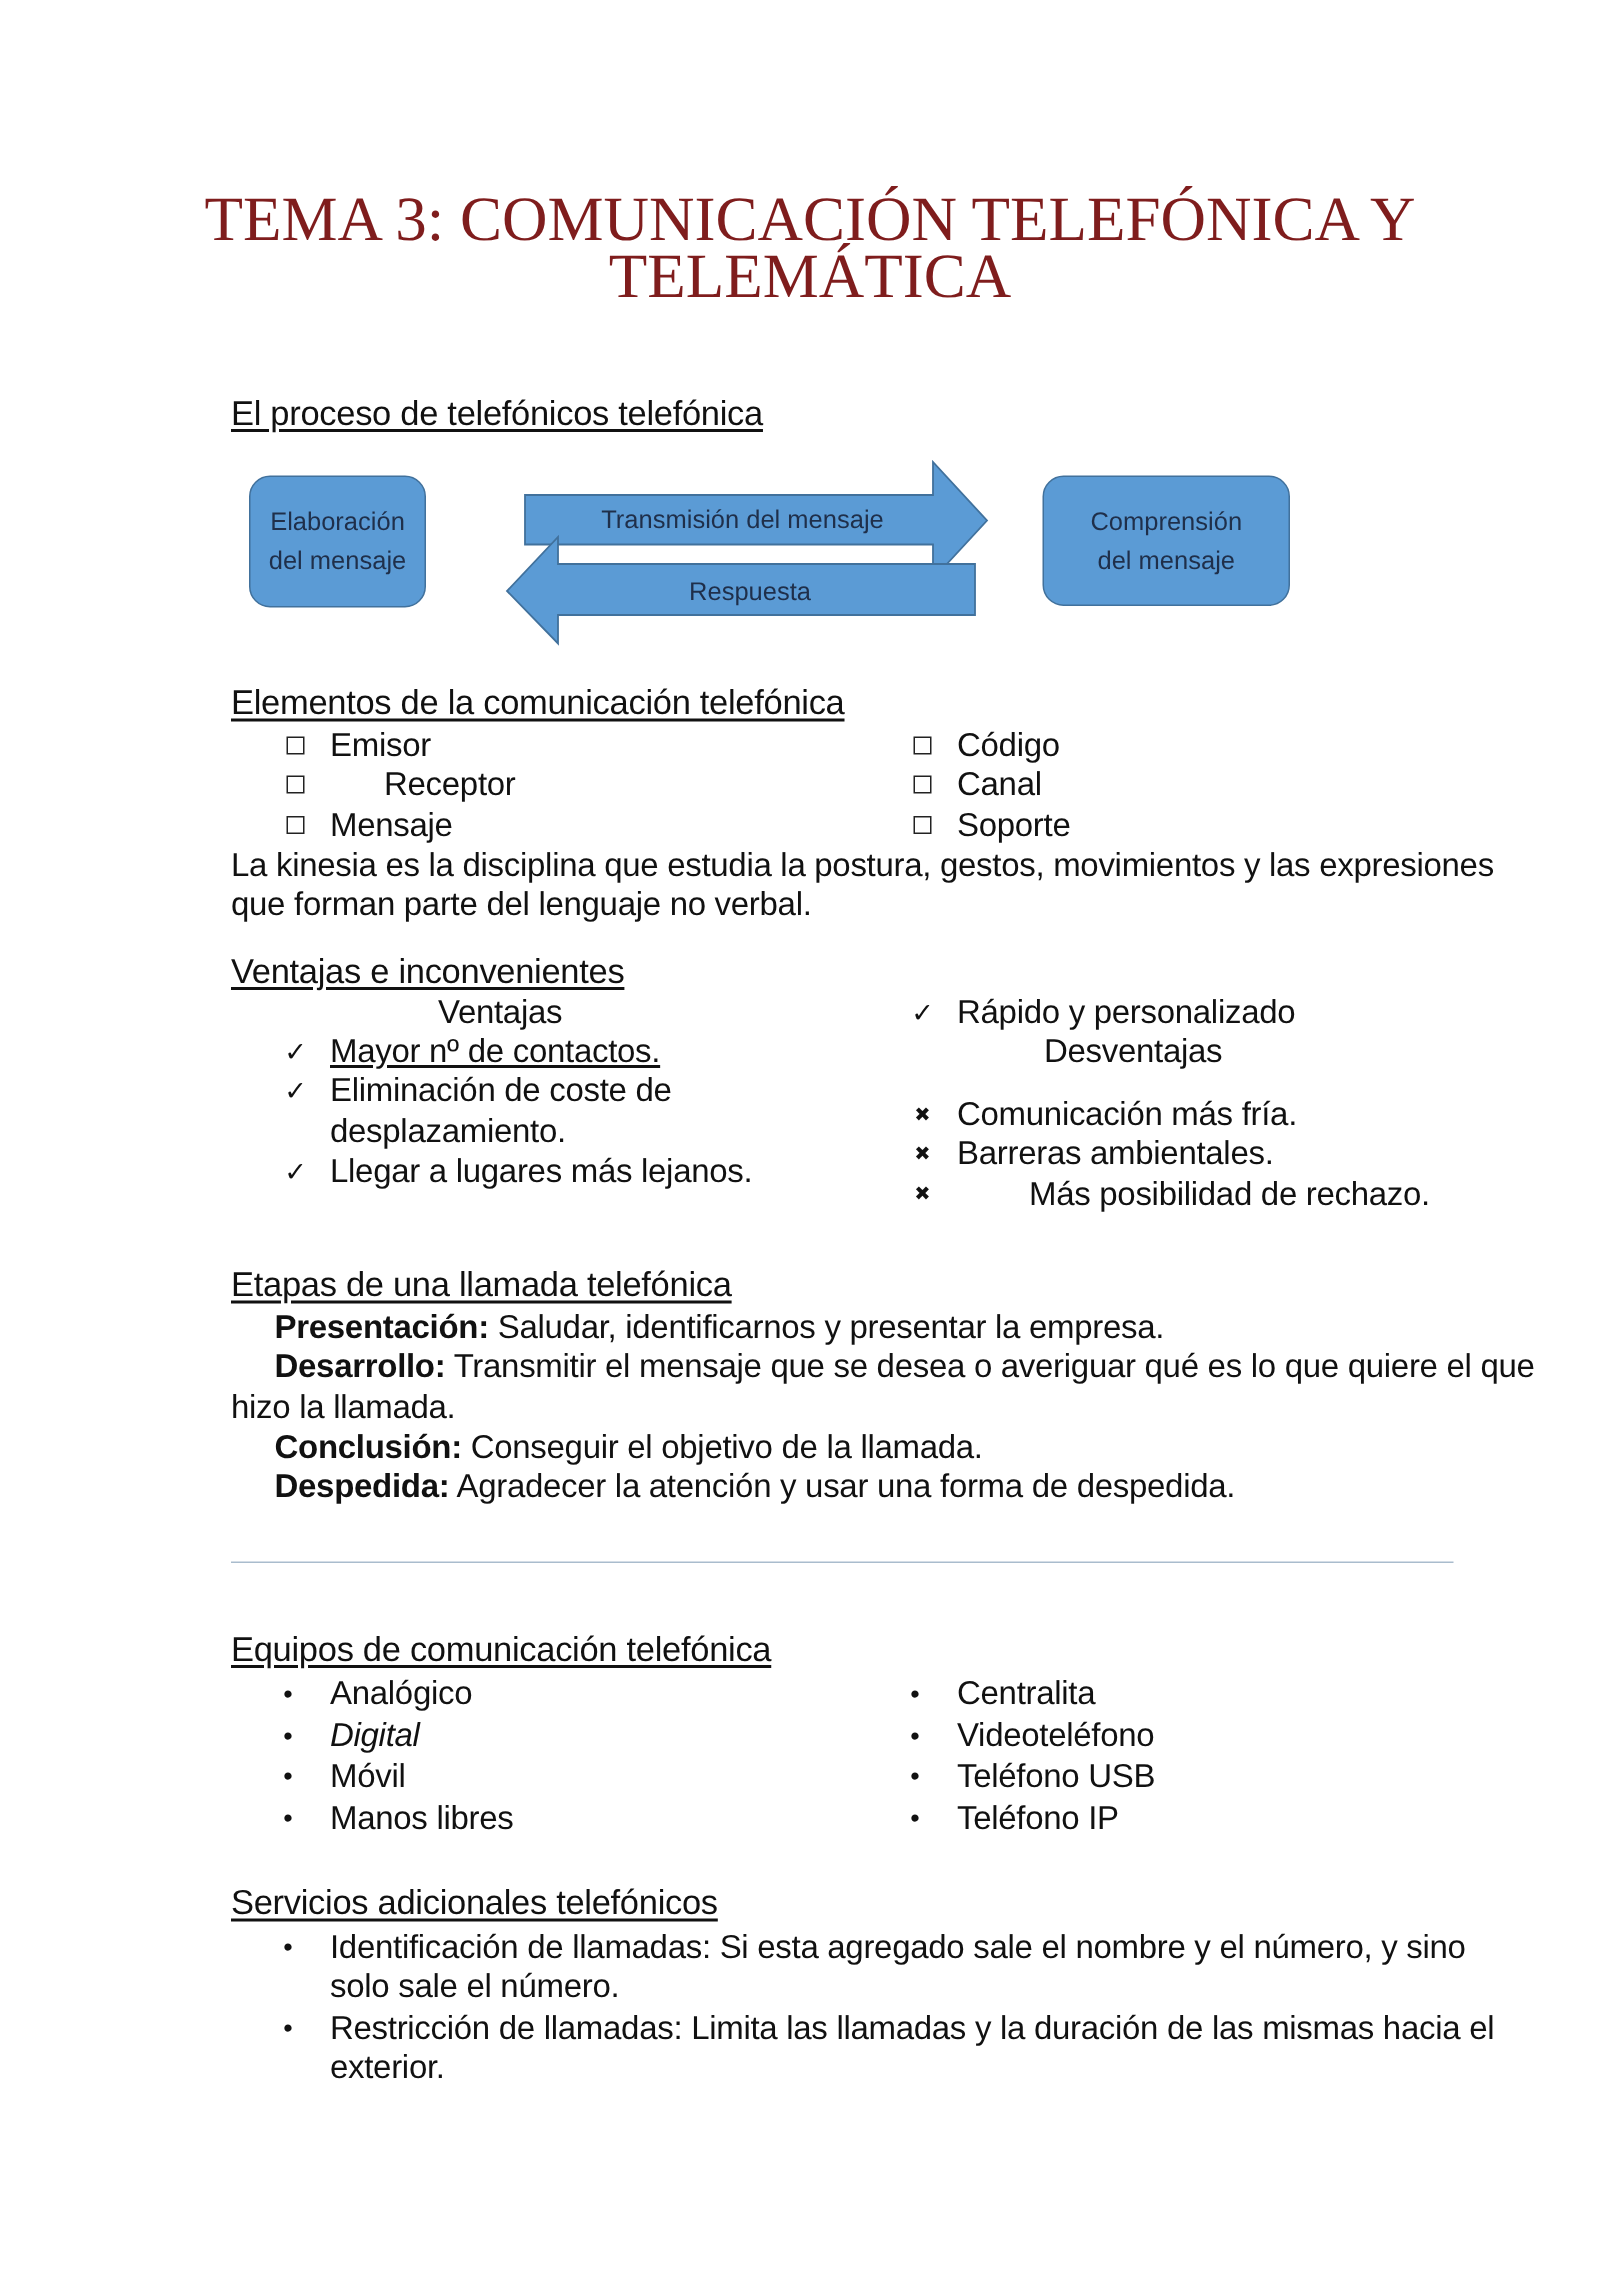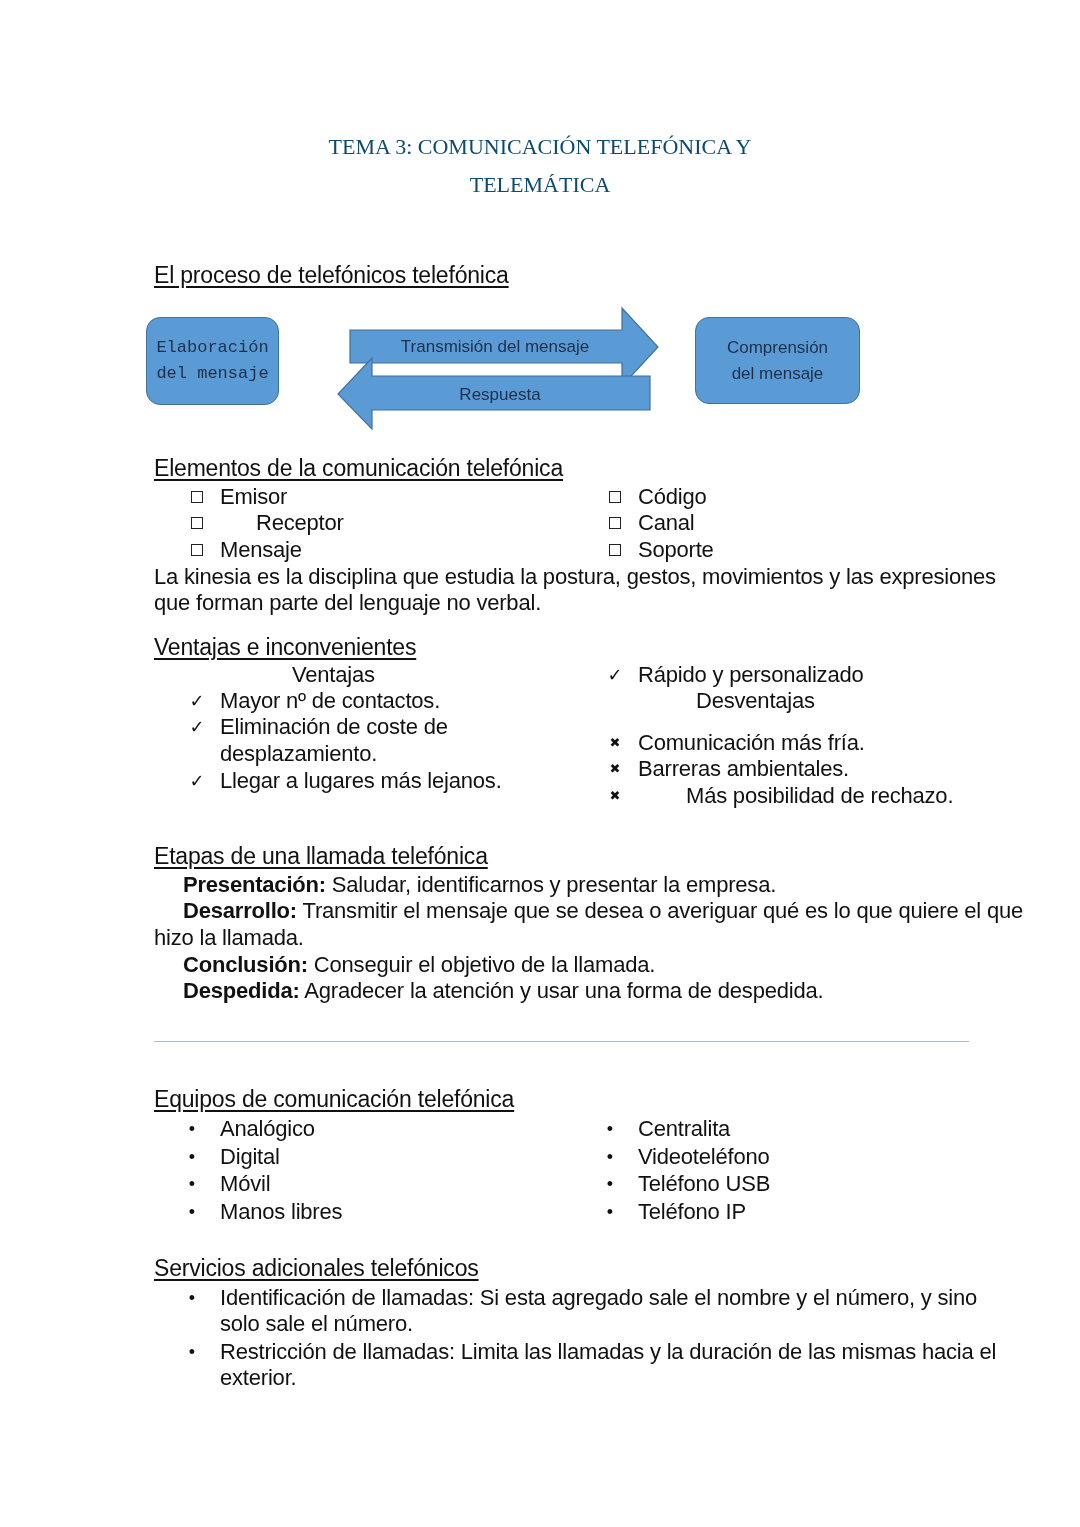--- a/index.html
+++ b/index.html
@@ -3,21 +3,21 @@
 <meta charset="utf-8">
 <style>
   html, body { margin: 0; padding: 0; background: #ffffff; }
   body {
     width: 1080px; height: 1527px; position: relative; overflow: hidden;
     font-family: "Liberation Sans", sans-serif; color: #111111;
   }
   .page-title {
     position: absolute; left: 0; top: 128px; width: 1080px;
     text-align: center; font-family: "Liberation Serif", serif;
-    font-size: 22px; line-height: 38px; color: #0c4a6e;
+    font-size: 42px; line-height: 38px; color: #7f1d1d;
   }
   .h2 {
     position: absolute; left: 154px; font-size: 23px; line-height: 28px;
     text-decoration: underline; text-underline-offset: 3px; color: #111;
     white-space: nowrap; letter-spacing: -0.2px;
   }
   .txt { position: absolute; font-size: 22px; line-height: 26px; color: #111; white-space: nowrap; letter-spacing: -0.2px; }
   .bullet { position: absolute; font-size: 18px; line-height: 26px; width: 24px; text-align: center; color: #111; }
   .box-glyph { display: inline-block; width: 12px; height: 12px; border: 1.6px solid #222; box-sizing: border-box; }
   .bold { font-weight: bold; margin-left: 29px; }
@@ -35,21 +35,21 @@
 <body>
 
 <div class="page-title">
   <div>TEMA 3: COMUNICACIÓN TELEFÓNICA Y</div>
   <div>TELEMÁTICA</div>
 </div>
 
 <div class="h2" style="top:261px">El proceso de telefónicos telefónica</div>
 
 <div>
-  <div class="rbox" style="left:146px; top:317px; width:133px; height:88px;font-family:Liberation Mono, monospace;">
+  <div class="rbox" style="left:166px; top:317px; width:118px; height:88px;">
     <div>
       <div>Elaboración</div>
       <div>del mensaje</div>
     </div>
   </div>
 
   <svg style="position:absolute; left:330px; top:300px;" width="340" height="140">
 
     <polygon points="20,30 292,30 292,8 328,47 292,86 292,63 20,63" fill="#5b9bd5" stroke="#41719c" stroke-width="1.2"></polygon>
 
@@ -84,21 +84,21 @@
   <span class="bullet" style="left:603px; top:537px;"><span class="box-glyph"></span></span>
   <span class="txt" style="left:638px; top:537px;text-align:right;">Soporte</span>
 </div>
 <div class="txt" style="left:154px; top:564px;">La kinesia es la disciplina que estudia la postura, gestos, movimientos y las expresiones</div>
 <div class="txt" style="left:154px; top:590px;">que forman parte del lenguaje no verbal.</div>
 
 <div class="h2" style="top:633px">Ventajas e inconvenientes</div>
 
 <div class="txt" style="left:292px; top:662px;">Ventajas</div>
 <span class="bullet" style="left:185px; top:688px;">✓</span>
-<span class="txt" style="left:220px; top:688px;">Mayor nº de contactos.</span>
+<span class="txt" style="left:220px; top:688px;text-decoration:underline;">Mayor nº de contactos.</span>
 <span class="bullet" style="left:185px; top:714px;">✓</span>
 <span class="txt" style="left:220px; top:714px;">Eliminación de coste de</span>
 <span class="txt" style="left:220px; top:741px;">desplazamiento.</span>
 <span class="bullet" style="left:185px; top:768px;">✓</span>
 <span class="txt" style="left:220px; top:768px;">Llegar a lugares más lejanos.</span>
 
 <span class="bullet" style="left:603px; top:662px;">✓</span>
 <span class="txt" style="left:638px; top:662px;">Rápido y personalizado</span>
 <div class="txt" style="left:696px; top:688px;">Desventajas</div>
 <span class="bullet" style="left:603px; top:730px; font-size:13px;">✖</span>
@@ -114,21 +114,21 @@
 <div class="txt" style="left:154px; top:925px;">hizo la llamada.</div>
 <div class="txt" style="left:154px; top:952px;"><span class="bold">Conclusión:</span><span> Conseguir el objetivo de la llamada.</span></div>
 <div class="txt" style="left:154px; top:978px;"><span class="bold">Despedida:</span><span> Agradecer la atención y usar una forma de despedida.</span></div>
 
 <div class="divider"></div>
 
 <div class="h2" style="top:1085px">Equipos de comunicación telefónica</div>
 <span class="bullet" style="left:180px; top:1116px;">•</span>
 <span class="txt" style="left:220px; top:1116px;">Analógico</span>
 <span class="bullet" style="left:180px; top:1144px;">•</span>
-<span class="txt" style="left:220px; top:1144px;">Digital</span>
+<span class="txt" style="left:220px; top:1144px;font-style:italic;">Digital</span>
 <span class="bullet" style="left:180px; top:1171px;">•</span>
 <span class="txt" style="left:220px; top:1171px;">Móvil</span>
 <span class="bullet" style="left:180px; top:1199px;">•</span>
 <span class="txt" style="left:220px; top:1199px;">Manos libres</span>
 
 <span class="bullet" style="left:598px; top:1116px;">•</span>
 <span class="txt" style="left:638px; top:1116px;">Centralita</span>
 <span class="bullet" style="left:598px; top:1144px;">•</span>
 <span class="txt" style="left:638px; top:1144px;">Videoteléfono</span>
 <span class="bullet" style="left:598px; top:1171px;">•</span>

